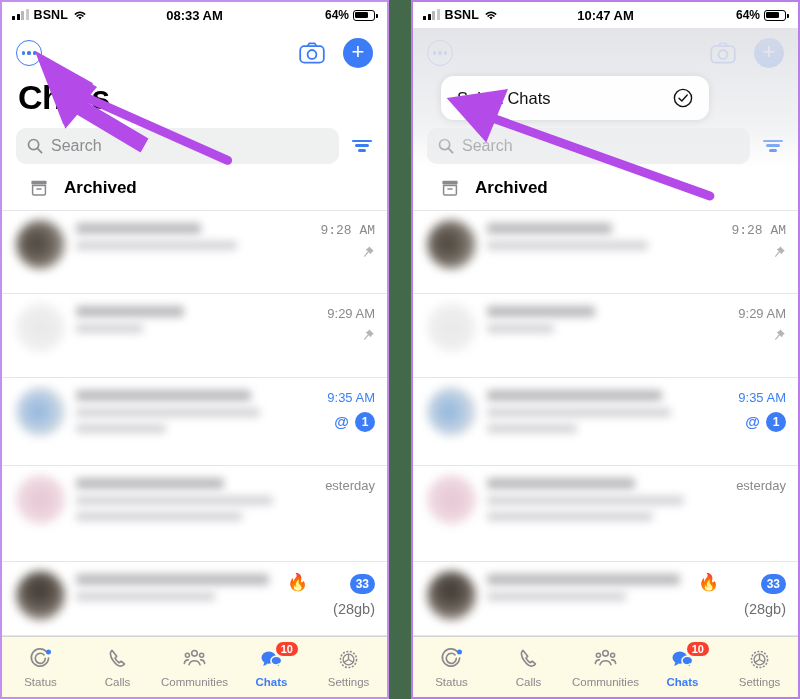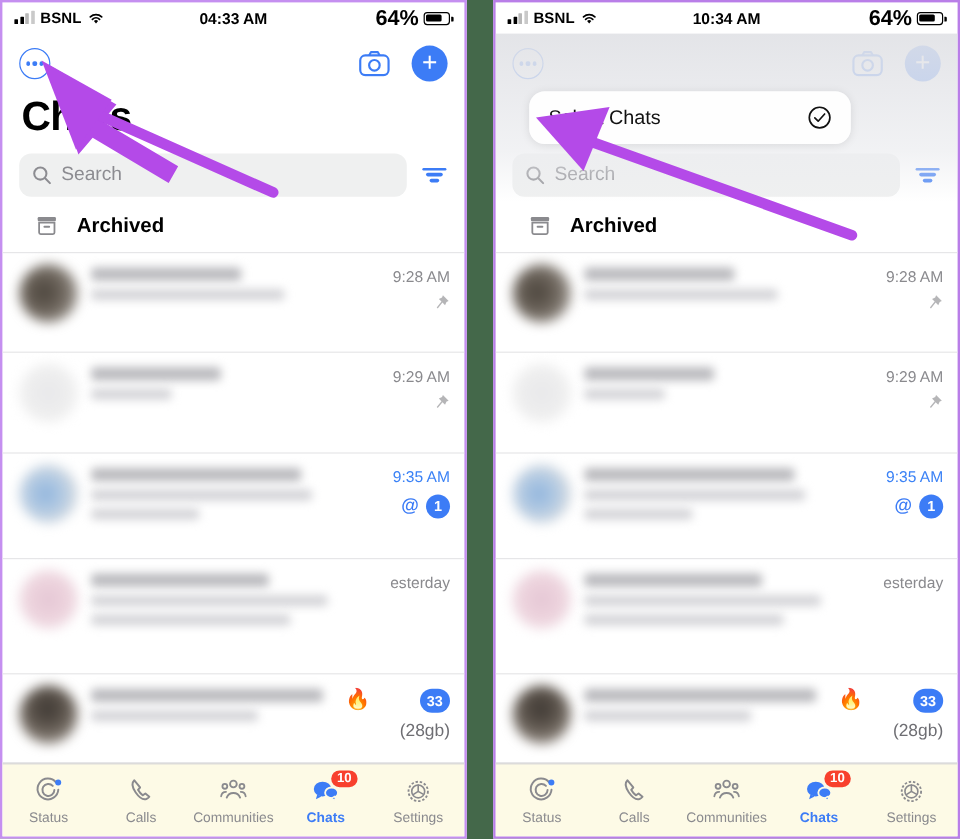--- a/index.html
+++ b/index.html
@@ -28,21 +28,21 @@
   .bars{ display:flex; align-items:flex-end; gap:1.5px; height:10px; }
   .bars i{ display:block; width:3px; background:#000; border-radius:.5px; }
   .bars i:nth-child(1){ height:4px; }
   .bars i:nth-child(2){ height:6.5px; }
   .bars i:nth-child(3){ height:9px; background:#b8b8b8; }
   .bars i:nth-child(4){ height:11px; background:#c9c9c9; }
   .carrier{ font-size:12.5px; letter-spacing:.1px; }
   .wifi{ width:14px; height:11px; }
   .sb-center{ position:absolute; left:0; right:0; text-align:center; font-size:13px; }
   .sb-right{ margin-left:auto; display:flex; align-items:center; gap:4px; }
-  .battpct{ font-size:18px; }
+  .battpct{ font-size:12px; }
   .batt{ position:relative; width:22px; height:11px; border:1.3px solid #000; border-radius:3px; }
   .batt::after{ content:""; position:absolute; right:-3.5px; top:3px; width:2px; height:4px;
      background:#000; border-radius:0 1px 1px 0; }
   .batt .fill{ position:absolute; left:1.3px; top:1.3px; bottom:1.3px; width:62%; background:#000; border-radius:1.3px; }
 
   
   .navrow{
     height:50px; display:flex; align-items:center; padding:0 14px; position:relative; z-index:4;
   }
   .dots-btn{
@@ -85,21 +85,21 @@
   }
   .arch-ic{ width:18px; height:18px; }
   .arch-lbl{ font-size:17px; font-weight:bold; color:#000; }
 
   
   .chatlist{ position:relative; }
   .row{
     position:relative; display:flex; padding:9px 12px 9px 14px; gap:11px;
     border-bottom:1px solid #e6e6e8; min-height:68px;
   }
-  .row:first-child{ border-top:1px solid #e6e6e8; }
+  .row:first-child{ border-top:1px solid #e6e6e8;font-family:Liberation Mono, monospace; }
   .avatar{ width:49px; height:49px; border-radius:50%; flex:0 0 49px; filter:blur(5px); }
   .rbody{ flex:1; min-width:0; padding-top:3px; }
   .bl{ height:11px; border-radius:3px; background:#b9b9bd; filter:blur(4px); margin-bottom:7px; }
   .bl.sm{ height:9px; background:#d2d2d6; }
   .meta{ flex:0 0 auto; text-align:right; padding-top:3px; display:flex; flex-direction:column; align-items:flex-end; gap:7px; min-width:64px;}
   .time{ font-size:13px; color:#8a8a8e; white-space:nowrap; }
   .time.blue{ color:#3b82f6; }
   .pin{ width:15px; height:15px; opacity:.55; }
   .metarow{ display:flex; align-items:center; gap:6px; }
   .at{ color:#3c7cf6; font-size:15px; font-weight:bold; }
@@ -155,21 +155,21 @@
             <i></i>
             <i></i>
           </span>
         <span class="carrier">BSNL</span>
         <svg class="wifi" viewBox="0 0 16 12">
           <path d="M8 10.6 L10 8.2 A3.1 3.1 0 0 0 6 8.2 Z" fill="#000"></path>
           <path d="M2.6 4.4 A8 8 0 0 1 13.4 4.4" stroke="#000" stroke-width="1.7" fill="none" stroke-linecap="round"></path>
           <path d="M4.6 6.7 A5 5 0 0 1 11.4 6.7" stroke="#000" stroke-width="1.7" fill="none" stroke-linecap="round"></path>
         </svg>
       </div>
-      <div class="sb-center">04:33 AM</div>
+      <div class="sb-center">08:33 AM</div>
       <div class="sb-right">
         <span class="battpct">64%</span>
         <span class="batt">
             <span class="fill"></span>
           </span>
       </div>
     </div>
 
     <div class="navrow">
       <div class="dots-btn">
@@ -360,21 +360,21 @@
             <i></i>
             <i></i>
           </span>
         <span class="carrier">BSNL</span>
         <svg class="wifi" viewBox="0 0 16 12">
           <path d="M8 10.6 L10 8.2 A3.1 3.1 0 0 0 6 8.2 Z" fill="#000"></path>
           <path d="M2.6 4.4 A8 8 0 0 1 13.4 4.4" stroke="#000" stroke-width="1.7" fill="none" stroke-linecap="round"></path>
           <path d="M4.6 6.7 A5 5 0 0 1 11.4 6.7" stroke="#000" stroke-width="1.7" fill="none" stroke-linecap="round"></path>
         </svg>
       </div>
-      <div class="sb-center">10:34 AM</div>
+      <div class="sb-center">10:47 AM</div>
       <div class="sb-right">
         <span class="battpct">64%</span>
         <span class="batt">
             <span class="fill"></span>
           </span>
       </div>
     </div>
 
     <div class="navrow">
       <div class="dots-btn">

